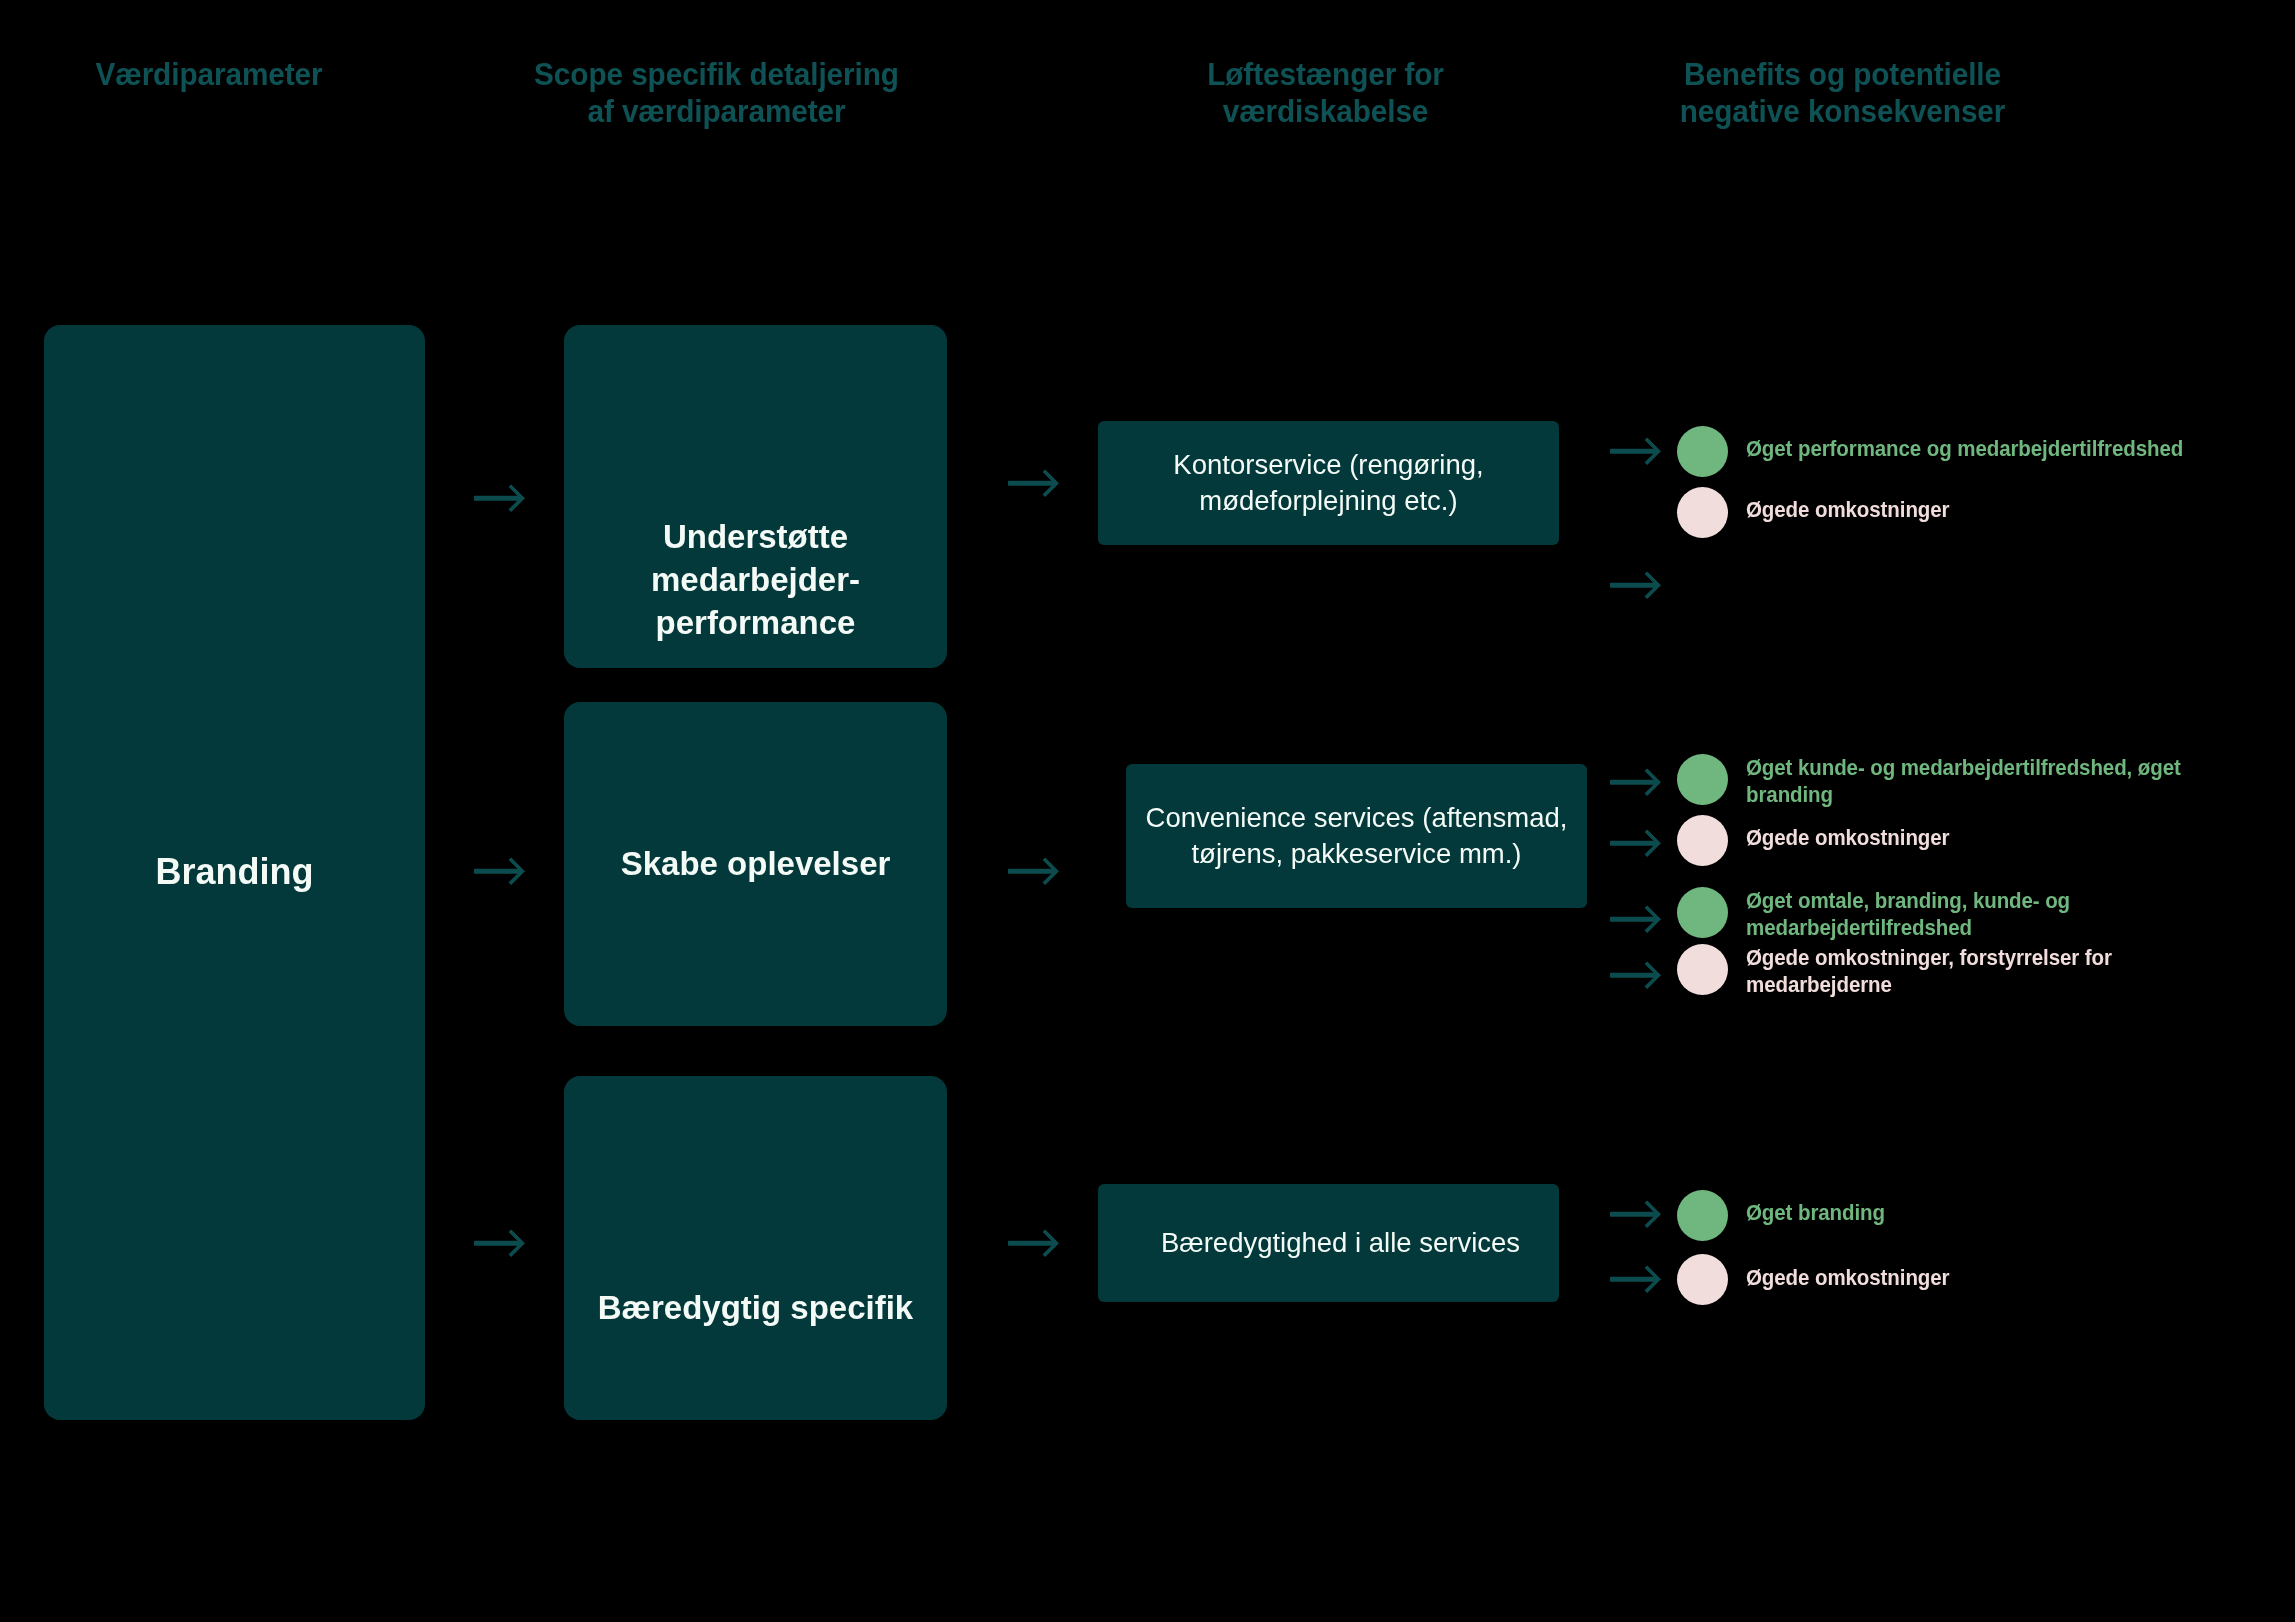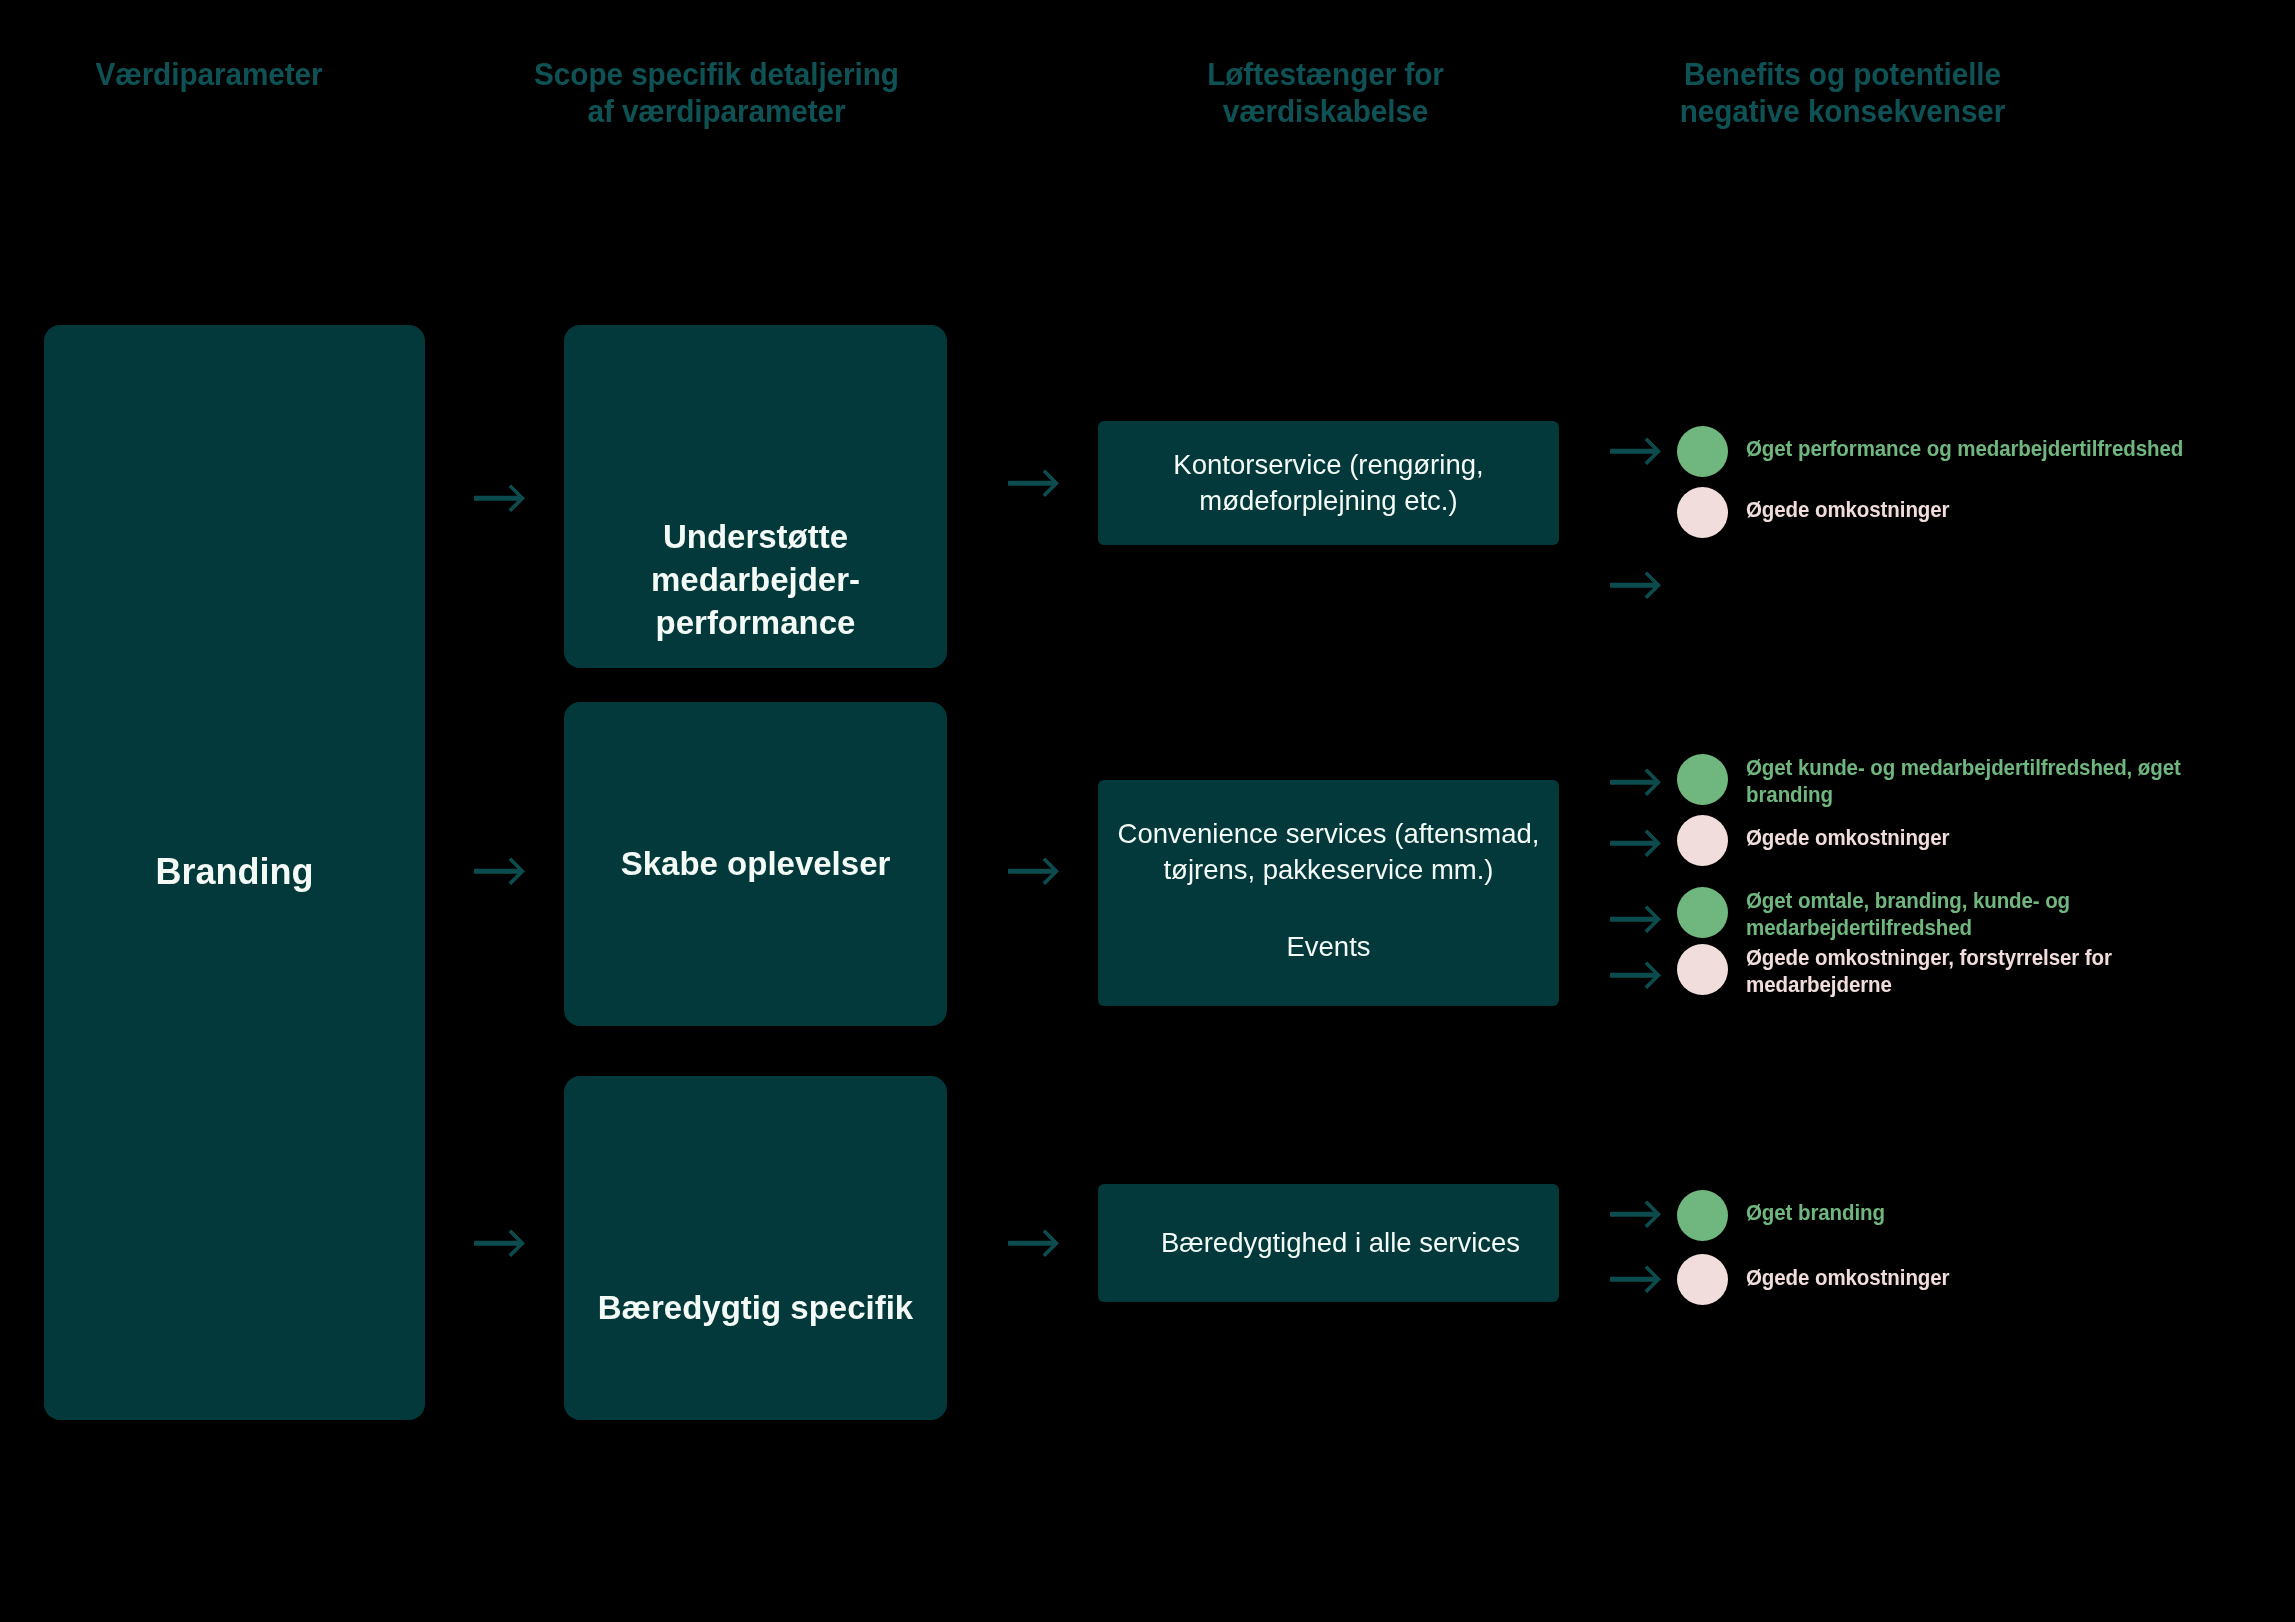--- a/index.html
+++ b/index.html
@@ -89,28 +89,25 @@
 
   <div class="box box-scope nudge-down" style="left:564px;top:1076px;width:383px;height:344px;">
     <span style="white-space:pre-line;">Bæredygtig specifik</span>
   </div>
 
   <div class="box box-lever" style="left:1098px;top:421px;width:461px;height:124px;">
     <span style="white-space:pre-line;">Kontorservice (rengøring,
 mødeforplejning etc.)</span>
   </div>
 
-  <div class="box box-lever" style="left:1098px;top:764px;width:461px;height:144px;margin-top:16px;">
+  <div class="box box-lever" style="left:1126px;top:764px;width:461px;height:144px;">
     <span style="white-space:pre-line;">Convenience services (aftensmad,
 tøjrens, pakkeservice mm.)</span>
   </div>
 
-  <div class="box box-lever" style="left:1098px;top:887px;width:461px;height:119px;">
-    <span style="white-space:pre-line;">Events</span>
-  </div>
 
   <div class="box box-lever" style="left:1098px;top:1184px;width:461px;height:118px;padding-left:24px;">
     <span style="white-space:pre-line;">Bæredygtighed i alle services</span>
   </div>
 
   <div class="arrow" style="left:474px;top:487px;width:46px;height:22px;">
     <div class="shaft"></div>
     <div class="head"></div>
   </div>
   <div class="arrow" style="left:474px;top:860px;width:46px;height:22px;">

